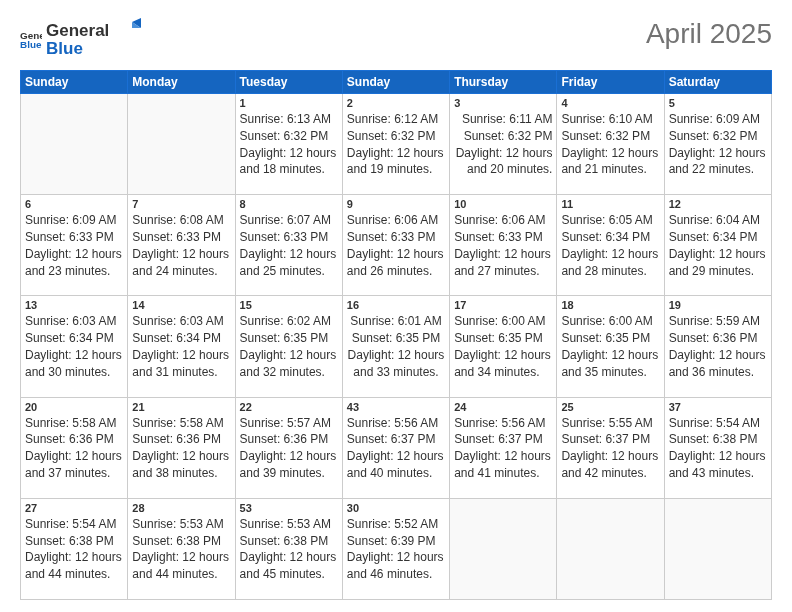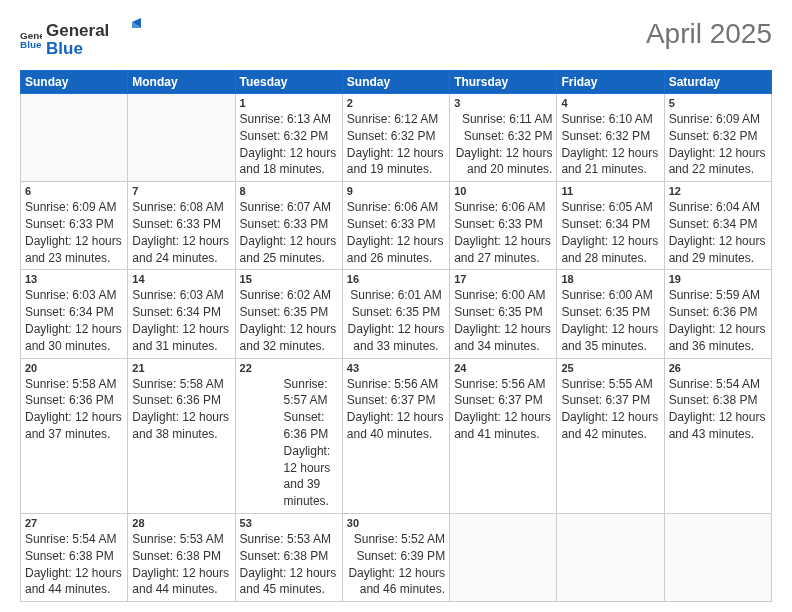--- a/index.html
+++ b/index.html
@@ -253,21 +253,21 @@
 Daylight: 12 hours and 37 minutes.</div>
           </td>
           <td>
             <span class="day-num">21</span>
             <div class="day-info" style="white-space: pre-line;">Sunrise: 5:58 AM
 Sunset: 6:36 PM
 Daylight: 12 hours and 38 minutes.</div>
           </td>
           <td>
             <span class="day-num">22</span>
-            <div class="day-info" style="white-space: pre-line; margin-left: 44px;">Sunrise: 5:57 AM
+            <div class="day-info" style="white-space: pre-line;">Sunrise: 5:57 AM
 Sunset: 6:36 PM
 Daylight: 12 hours and 39 minutes.</div>
           </td>
           <td>
             <span class="day-num">43</span>
             <div class="day-info" style="white-space: pre-line;">Sunrise: 5:56 AM
 Sunset: 6:37 PM
 Daylight: 12 hours and 40 minutes.</div>
           </td>
           <td>
@@ -276,21 +276,21 @@
 Sunset: 6:37 PM
 Daylight: 12 hours and 41 minutes.</div>
           </td>
           <td>
             <span class="day-num">25</span>
             <div class="day-info" style="white-space: pre-line;">Sunrise: 5:55 AM
 Sunset: 6:37 PM
 Daylight: 12 hours and 42 minutes.</div>
           </td>
           <td>
-            <span class="day-num">26</span>
+            <span class="day-num">37</span>
             <div class="day-info" style="white-space: pre-line;">Sunrise: 5:54 AM
 Sunset: 6:38 PM
 Daylight: 12 hours and 43 minutes.</div>
           </td>
         </tr>
         <tr>
           <td>
             <span class="day-num">27</span>
             <div class="day-info" style="white-space: pre-line;">Sunrise: 5:54 AM
 Sunset: 6:38 PM
@@ -303,21 +303,21 @@
 Daylight: 12 hours and 44 minutes.</div>
           </td>
           <td>
             <span class="day-num">53</span>
             <div class="day-info" style="white-space: pre-line;">Sunrise: 5:53 AM
 Sunset: 6:38 PM
 Daylight: 12 hours and 45 minutes.</div>
           </td>
           <td>
             <span class="day-num">30</span>
-            <div class="day-info" style="white-space: pre-line; text-align: right;">Sunrise: 5:52 AM
+            <div class="day-info" style="white-space: pre-line;">Sunrise: 5:52 AM
 Sunset: 6:39 PM
 Daylight: 12 hours and 46 minutes.</div>
           </td>
           <td class="empty-cell"></td>
           <td class="empty-cell"></td>
           <td class="empty-cell"></td>
         </tr>
       </tbody>
   </table>
 </div>

